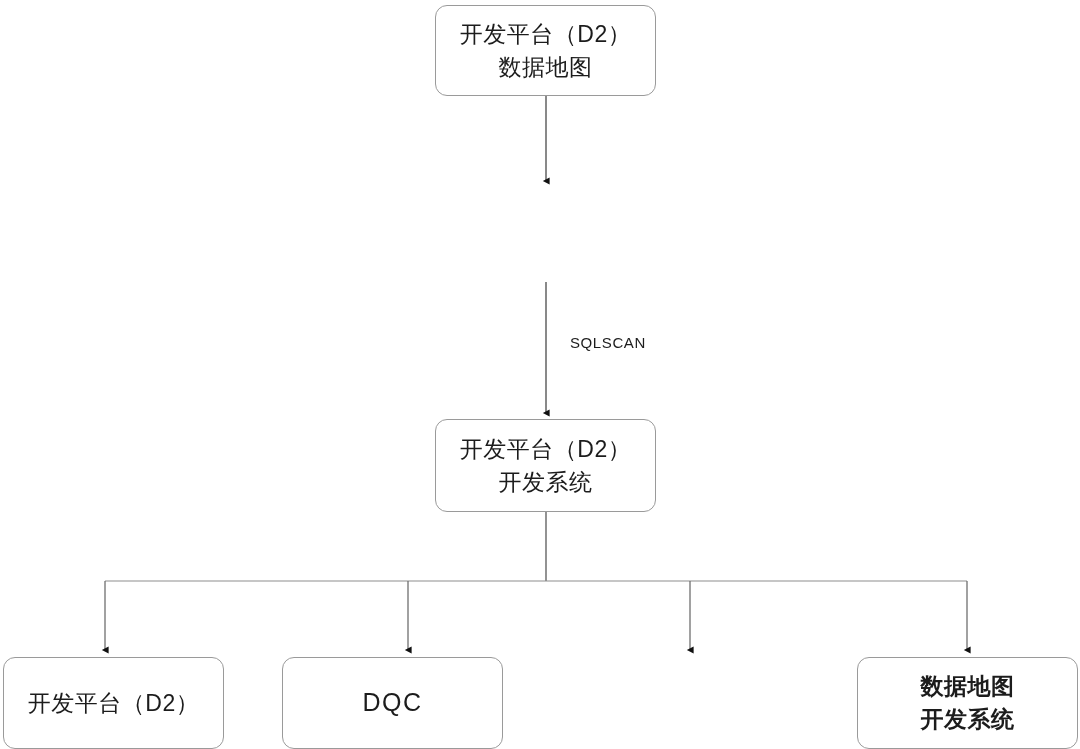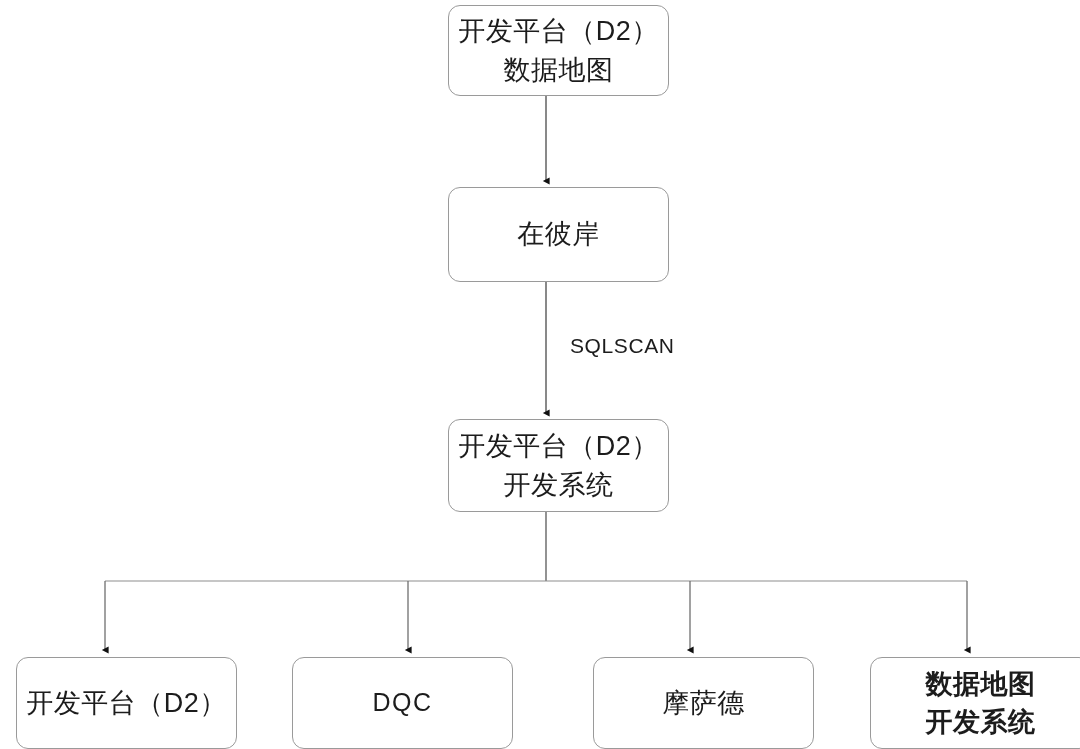--- a/index.html
+++ b/index.html
@@ -36,25 +36,25 @@
     justify-content: center;
     text-align: center;
     color: #1c1c1c;
     line-height: 1.42;
     letter-spacing: 0.5px;
   }
   .node .line {
     display: block;
     white-space: nowrap;
   }
-  .node-cn { font-size: 27px; margin-left: 13px; }
+  .node-cn { font-size: 23px; }
   .node-en { font-size: 25px; letter-spacing: 1.5px; }
   .edge-label {
     position: absolute;
-    font-size: 21px;
+    font-size: 15px;
     color: #1c1c1c;
     letter-spacing: 0.6px;
     white-space: nowrap;
   }
 </style>
 </head>
 <body>
 
 <div id="diagram-canvas">
 
@@ -77,40 +77,34 @@
     <path d="M 408 581 L 408 650" stroke="#6f6f6f" stroke-width="1.3" fill="none" marker-end="url(#arrowhead)"></path>
     <path d="M 690 581 L 690 650" stroke="#6f6f6f" stroke-width="1.3" fill="none" marker-end="url(#arrowhead)"></path>
     <path d="M 967 581 L 967 650" stroke="#6f6f6f" stroke-width="1.3" fill="none" marker-end="url(#arrowhead)"></path>
   </svg>
 
   <div class="node node-cn" style="left:435px; top:5px; width:221px; height:91px;">
     <span class="line">开发平台（D2）</span>
     <span class="line">数据地图</span>
   </div>
 
-  <div class="node node-cn" style="left:435px; top:187px; width:221px; height:95px;">
-    <span class="line">在彼岸</span>
-  </div>
 
   <div class="node node-cn" style="left:435px; top:419px; width:221px; height:93px;">
     <span class="line">开发平台（D2）</span>
     <span class="line">开发系统</span>
   </div>
 
   <div class="node node-cn" style="left:3px; top:657px; width:221px; height:92px;">
     <span class="line">开发平台（D2）</span>
   </div>
 
-  <div class="node node-en" style="left:292px; top:657px; width:221px; height:92px;">
+  <div class="node node-en" style="left:282px; top:657px; width:221px; height:92px;">
     <span class="line">DQC</span>
   </div>
 
-  <div class="node node-cn" style="left:580px; top:657px; width:221px; height:92px;">
-    <span class="line">摩萨德</span>
-  </div>
 
   <div class="node node-cn" style="left:857px; top:657px; width:221px; height:92px;font-weight:bold;">
     <span class="line">数据地图</span>
     <span class="line">开发系统</span>
   </div>
 
   <div class="edge-label" style="left:570px; top:334px;">SQLSCAN</div>
 
 </div>
 

